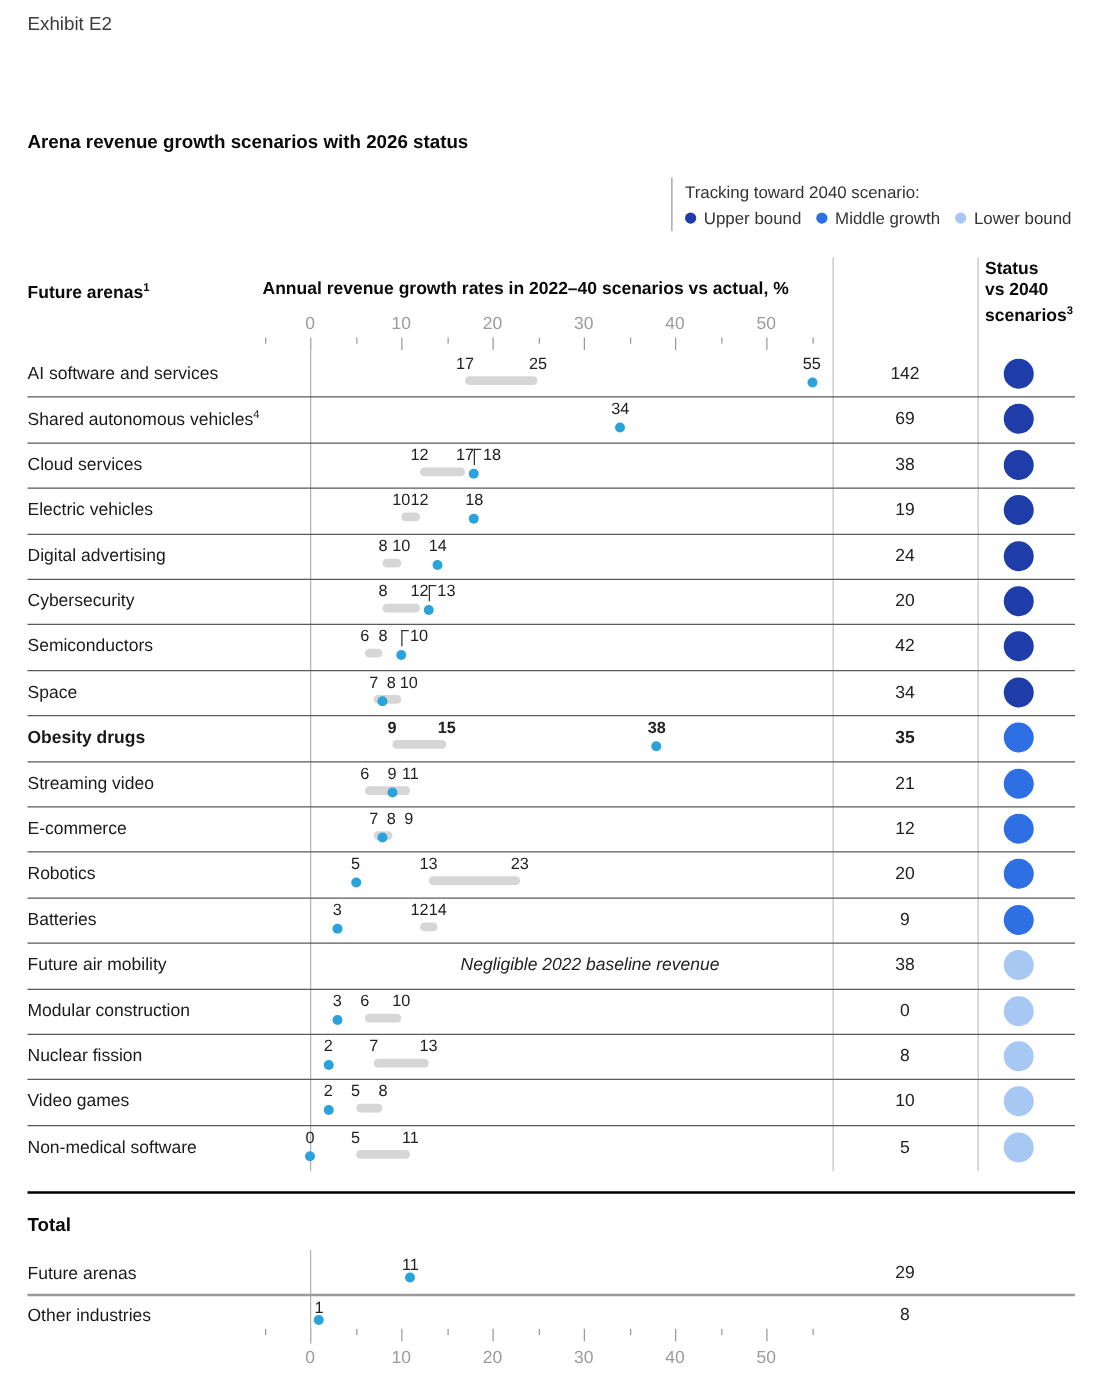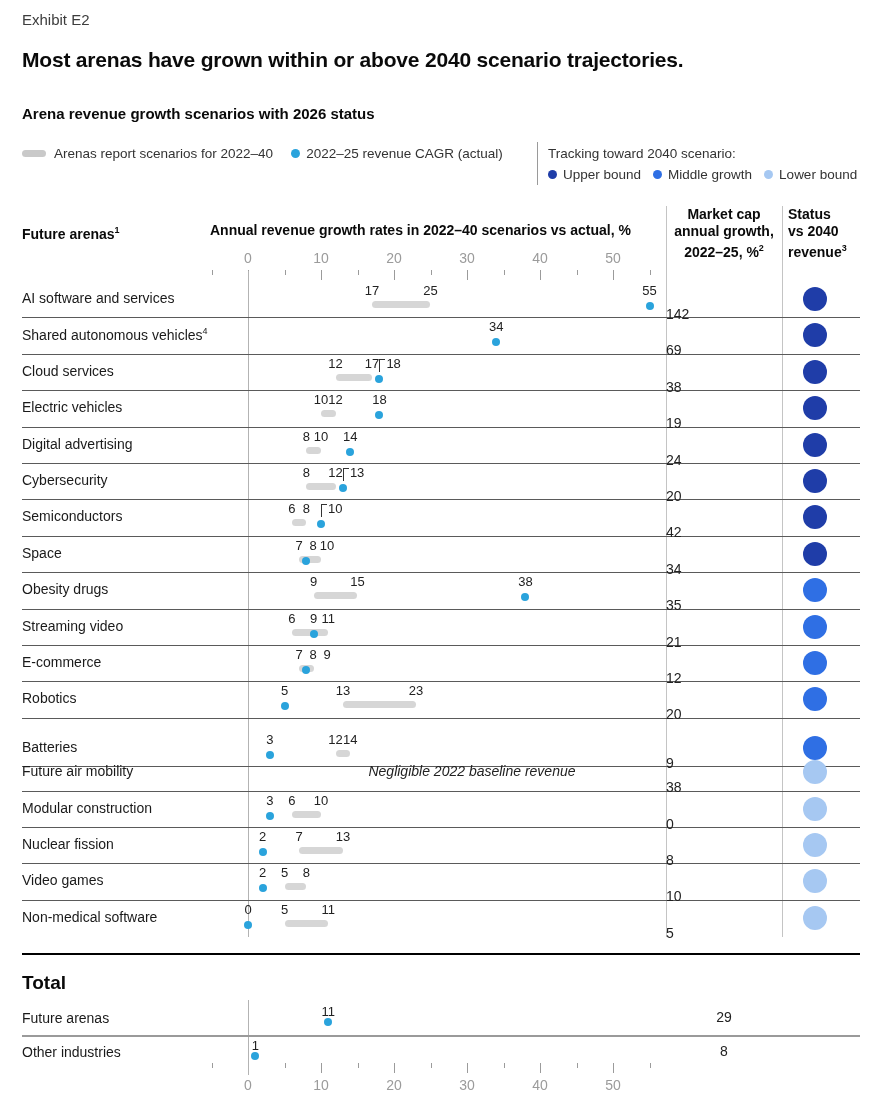--- a/index.html
+++ b/index.html
@@ -28,43 +28,36 @@
   .zeroline{position:absolute;width:1px;background:#b3b3b3;}
   .row{position:absolute;left:22px;width:838px;height:36.4px;}
   .row-sep{border-bottom:1px solid #5a5a5a;}
   .row-label{position:absolute;left:0;top:9px;font-size:14px;color:#1a1a1a;}
   .scen-bar{position:absolute;top:20px;height:7px;border-radius:3.5px;background:#d6d6d6;}
   .vlab{position:absolute;top:2px;font-size:13px;color:#222;transform:translateX(-50%);white-space:nowrap;}
   .vlab.anchor-left{transform:none;}
   .elbow{position:absolute;top:5px;width:5px;height:12px;border-left:1.5px solid #333;border-top:1.5px solid #333;}
   .cagr-dot{position:absolute;top:21px;width:8px;height:8px;border-radius:50%;}
   .note{position:absolute;left:240px;width:420px;top:9px;text-align:center;font-size:14px;font-style:italic;color:#222;}
-  .mcap{position:absolute;left:644px;width:116px;top:25px;text-align:left;font-size:14px;color:#222;}
+  .mcap{position:absolute;left:644px;width:116px;top:9px;text-align:center;font-size:14px;color:#222;}
   .sdot{position:absolute;left:781px;top:6px;width:24px;height:24px;border-radius:50%;}
   .thick-sep{left:22px;top:953px;width:838px;height:2px;background:#000;}
-  .total-heading{left:22px;top:972px;font-size:19px;font-weight:700;color:#0a0a0a;}
+  .total-heading{left:22px;top:972px;font-size:15px;font-weight:700;color:#0a0a0a;}
   .total-sep{left:22px;top:1035px;width:838px;height:2px;background:#9a9a9a;}
   .t-label{position:absolute;font-size:14px;color:#1a1a1a;}
   .t-val{position:absolute;left:666px;width:116px;text-align:center;font-size:14px;color:#222;}
 </style>
 </head>
 <body>
 
 <div class="page">
 
   <div class="abs exhibit-label">Exhibit E2</div>
-  <div class="abs title">Most arenas have grown within or above 2040 scenario trajectories.</div>
   <div class="abs subtitle">Arena revenue growth scenarios with 2026 status</div>
 
-  <div class="abs legend-left">
-    <span class="legend-pill"></span>
-    <span style="margin-right:18px;">Arenas report scenarios for 2022–40</span>
-    <span class="legend-dot" id="legend-actual-dot" style="background: rgb(42, 163, 220);"></span>
-    <span>2022–25 revenue CAGR (actual)</span>
-  </div>
   <div class="abs legend-divider"></div>
   <div class="abs tracking-title">Tracking toward 2040 scenario:</div>
   <div class="abs tracking-row">
     <span class="tracking-item">
       <span class="legend-dot" style="background: rgb(31, 61, 168);"></span>
       <span>Upper bound</span>
     </span>
     <span class="tracking-item">
       <span class="legend-dot" style="background: rgb(47, 111, 228);"></span>
       <span>Middle growth</span>
@@ -72,29 +65,24 @@
     <span class="tracking-item">
       <span class="legend-dot" style="background: rgb(166, 200, 242);"></span>
       <span>Lower bound</span>
     </span>
   </div>
 
   <div class="abs col-head h-arenas">
     <span>Future arenas</span><sup>1</sup>
   </div>
   <div class="abs col-head h-growth">Annual revenue growth rates in 2022–40 scenarios vs actual, %</div>
-  <div class="abs col-head h-mcap">
-    <div>Market cap</div>
-    <div>annual growth,</div>
-    <div><span>2022–25, %</span><sup>2</sup></div>
-  </div>
   <div class="abs col-head h-status">
     <div>Status</div>
     <div>vs 2040</div>
-    <div><span>revenue</span><sup>3</sup></div>
+    <div><span>scenarios</span><sup>3</sup></div>
   </div>
 
   <div id="chrome">
       <div class="axis-label" style="left: 248px; top: 250px;">0</div>
       <div class="axis-label" style="left: 321px; top: 250px;">10</div>
       <div class="axis-label" style="left: 394px; top: 250px;">20</div>
       <div class="axis-label" style="left: 467px; top: 250px;">30</div>
       <div class="axis-label" style="left: 540px; top: 250px;">40</div>
       <div class="axis-label" style="left: 613px; top: 250px;">50</div>
       <div class="tick" style="left: 211.5px; top: 270px; height: 5px;"></div>
@@ -208,21 +196,21 @@
       <div class="row row-sep" style="top: 535.8px;">
         <div class="row-label">Space</div>
         <div class="scen-bar" style="left: 277.1px; width: 21.9px; background: rgb(214, 214, 214);"></div>
         <div class="cagr-dot" style="left: 280.4px; background: rgb(42, 163, 220);"></div>
         <div class="vlab" style="left: 277.1px;">7</div>
         <div class="vlab" style="left: 291.1px;">8</div>
         <div class="vlab" style="left: 305.1px;">10</div>
         <div class="mcap">34</div>
         <div class="sdot" style="background: rgb(31, 61, 168);"></div>
       </div>
-      <div class="row row-sep" style="top: 572.2px;">
+      <div class="row row-sep" style="top: 572.2px; font-weight: bold;">
         <div class="row-label">Obesity drugs</div>
         <div class="scen-bar" style="left: 291.7px; width: 43.8px; background: rgb(214, 214, 214);"></div>
         <div class="cagr-dot" style="left: 499.4px; background: rgb(42, 163, 220);"></div>
         <div class="vlab" style="left: 291.7px;">9</div>
         <div class="vlab" style="left: 335.5px;">15</div>
         <div class="vlab" style="left: 503.4px;">38</div>
         <div class="mcap">35</div>
         <div class="sdot" style="background: rgb(47, 111, 228);"></div>
       </div>
       <div class="row row-sep" style="top: 608.6px;">
@@ -248,21 +236,21 @@
       <div class="row row-sep" style="top: 681.4px;">
         <div class="row-label">Robotics</div>
         <div class="scen-bar" style="left: 320.9px; width: 73px; background: rgb(214, 214, 214);"></div>
         <div class="cagr-dot" style="left: 258.5px; background: rgb(42, 163, 220);"></div>
         <div class="vlab" style="left: 262.5px;">5</div>
         <div class="vlab" style="left: 320.9px;">13</div>
         <div class="vlab" style="left: 393.9px;">23</div>
         <div class="mcap">20</div>
         <div class="sdot" style="background: rgb(47, 111, 228);"></div>
       </div>
-      <div class="row row-sep" style="top: 717.8px; margin-top: 12px;">
+      <div class="row row-sep" style="top: 717.8px;">
         <div class="row-label">Batteries</div>
         <div class="scen-bar" style="left: 313.6px; width: 14.6px; background: rgb(214, 214, 214);"></div>
         <div class="cagr-dot" style="left: 243.9px; background: rgb(42, 163, 220);"></div>
         <div class="vlab" style="left: 247.9px;">3</div>
         <div class="vlab" style="left: 313.6px;">12</div>
         <div class="vlab" style="left: 328.2px;">14</div>
         <div class="mcap">9</div>
         <div class="sdot" style="background: rgb(47, 111, 228);"></div>
       </div>
       <div class="row row-sep" style="top: 754.2px;">

